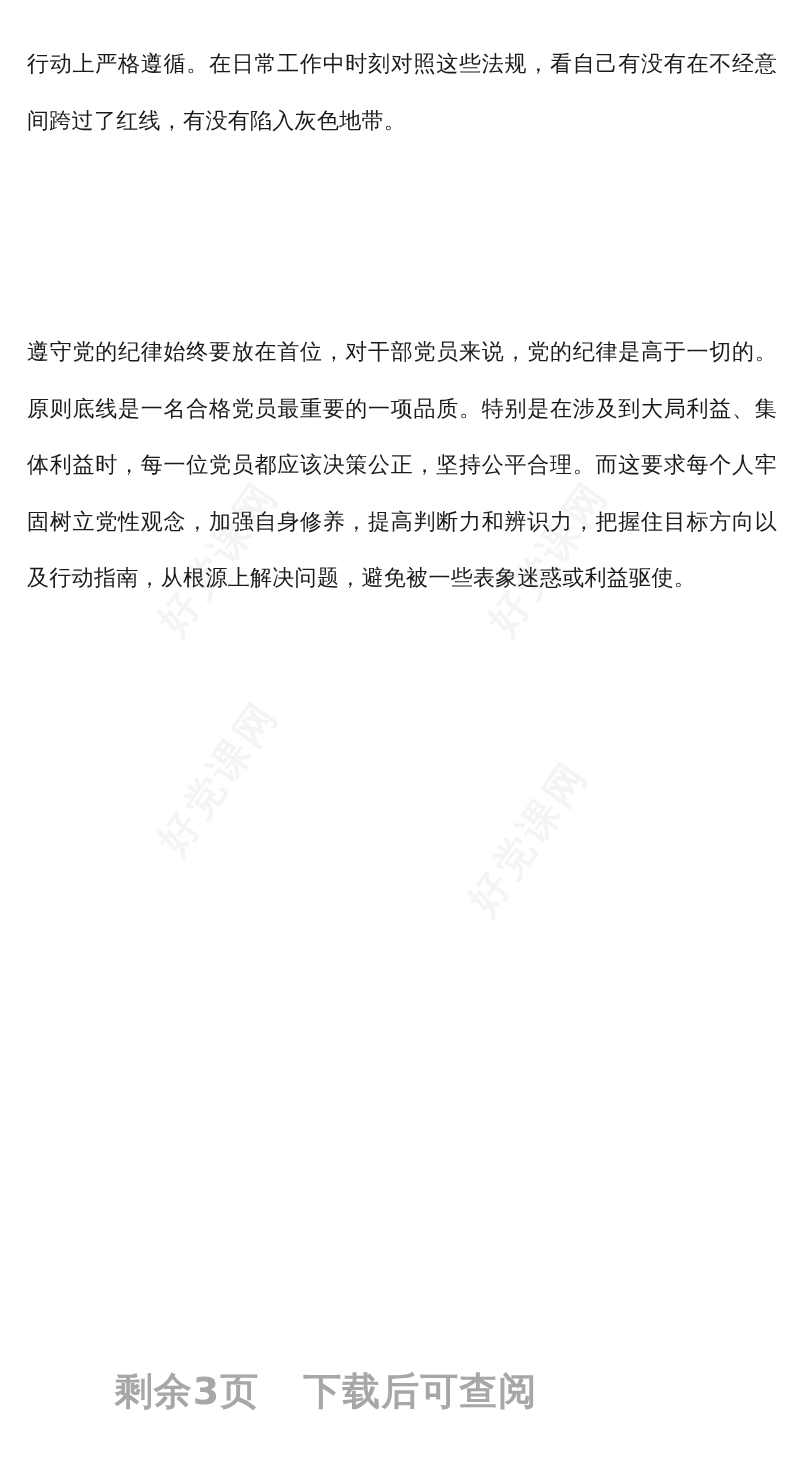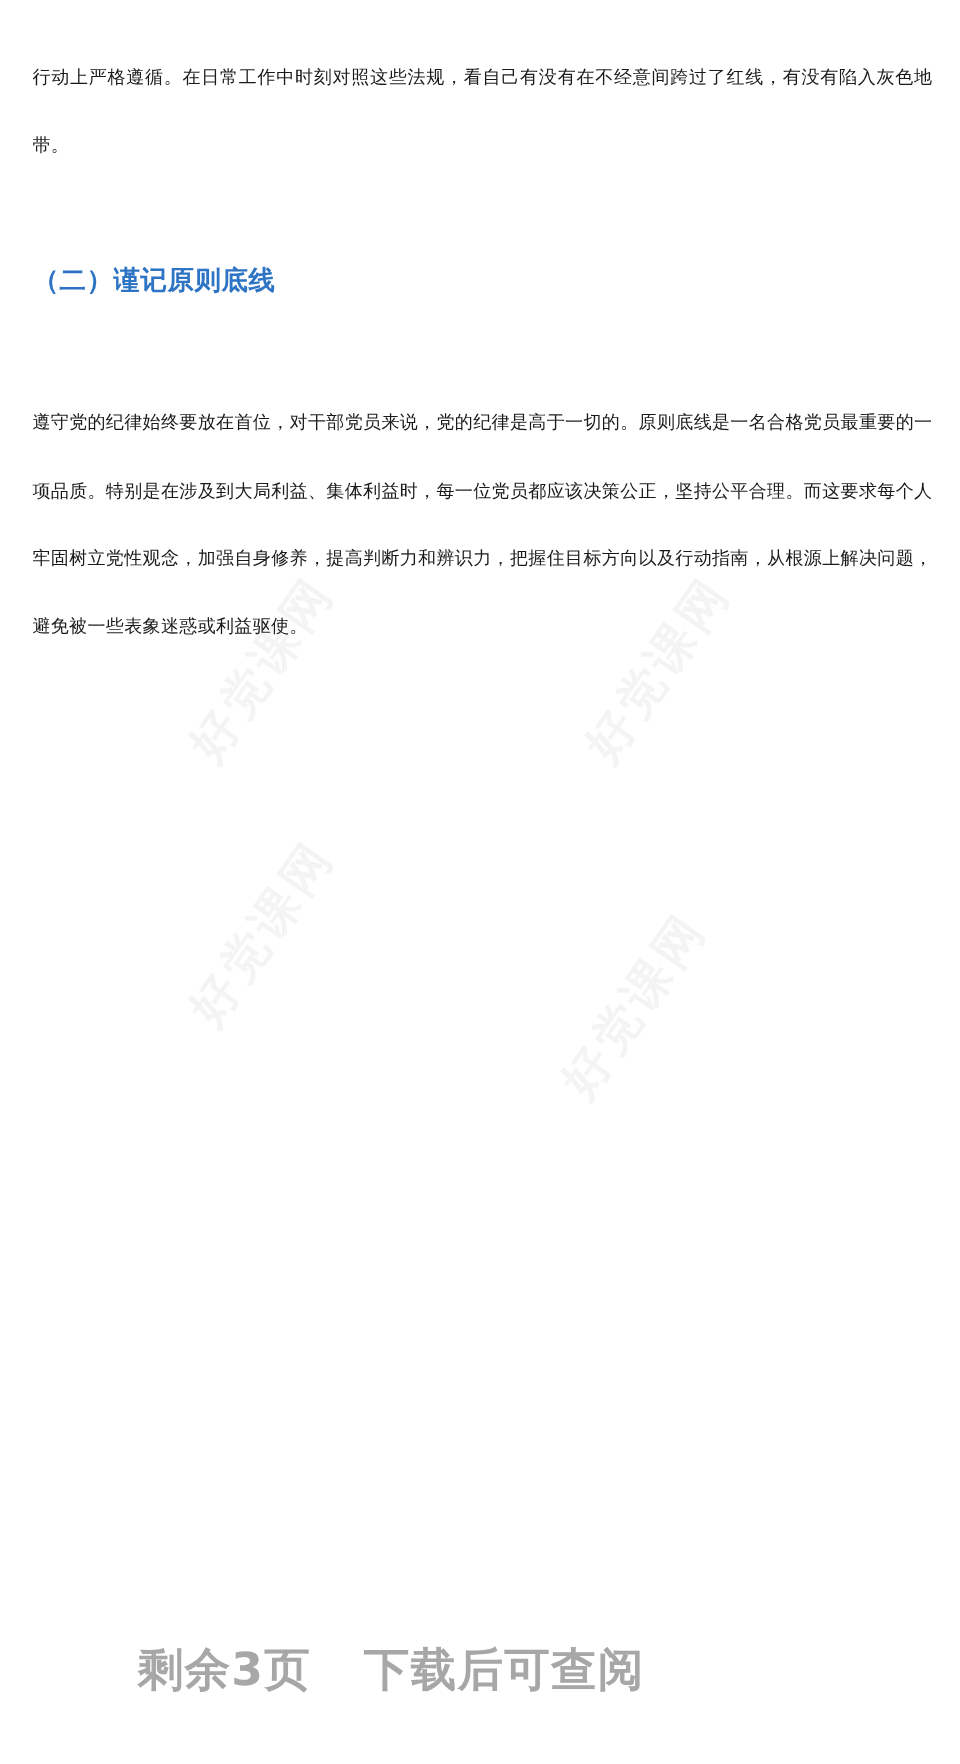--- a/index.html
+++ b/index.html
@@ -1,19 +1,19 @@
 <!DOCTYPE html>
 <html><head>
   <meta charset="utf-8">
   <style>
     html, body { margin: 0; padding: 0; background: #ffffff; }
     body { width: 800px; height: 1470px; position: relative; overflow: hidden;
       font-family: "DejaVu Sans", "Liberation Sans", sans-serif; color: #1a1a1a; }
     .page { position: absolute; left: 0; top: 0; width: 800px; height: 1470px; }
-    .para { position: absolute; left: 27px; width: 750px; font-size: 15px;
+    .para { position: absolute; left: 27px; width: 750px; font-size: 22px;
       line-height: 56.5px; letter-spacing: 0.3px; text-align: justify; }
     .heading { position: absolute; left: 27px; top: 215px; font-size: 22px;
       font-weight: bold; color: #2e74c4; line-height: 40px; letter-spacing: 0.5px; }
     .watermark { position: absolute; font-size: 40px; color: rgba(0,0,0,0.045);
       transform: rotate(-55deg); font-weight: bold; letter-spacing: 4px; white-space: nowrap; }
     .more { position: absolute; left: 0; width: 652px; top: 1366px; text-align: center;
       font-size: 38px; font-weight: bold; color: #a7a7a7; letter-spacing: 1px; }
     .more span.gap { display: inline-block; width: 44px; }
   </style>
 </head>
@@ -21,21 +21,20 @@
 
 <div class="page">
 
   <div class="watermark" style="left:130px; top:530px;">好党课网</div>
   <div class="watermark" style="left:460px; top:530px;">好党课网</div>
   <div class="watermark" style="left:130px; top:750px;">好党课网</div>
   <div class="watermark" style="left:440px; top:810px;">好党课网</div>
 
   <div class="para" style="top:36px;">行动上严格遵循。在日常工作中时刻对照这些法规，看自己有没有在不经意间跨过了红线，有没有陷入灰色地带。</div>
 
-  <div class="heading">（二）谨记原则底线</div>
 
   <div class="para" style="top:324px;">遵守党的纪律始终要放在首位，对干部党员来说，党的纪律是高于一切的。原则底线是一名合格党员最重要的一项品质。特别是在涉及到大局利益、集体利益时，每一位党员都应该决策公正，坚持公平合理。而这要求每个人牢固树立党性观念，加强自身修养，提高判断力和辨识力，把握住目标方向以及行动指南，从根源上解决问题，避免被一些表象迷惑或利益驱使。</div>
 
   <div class="more">
     <span>剩余3页</span><span class="gap"></span><span>下载后可查阅</span>
   </div>
 
 </div>
 
 </body></html>

